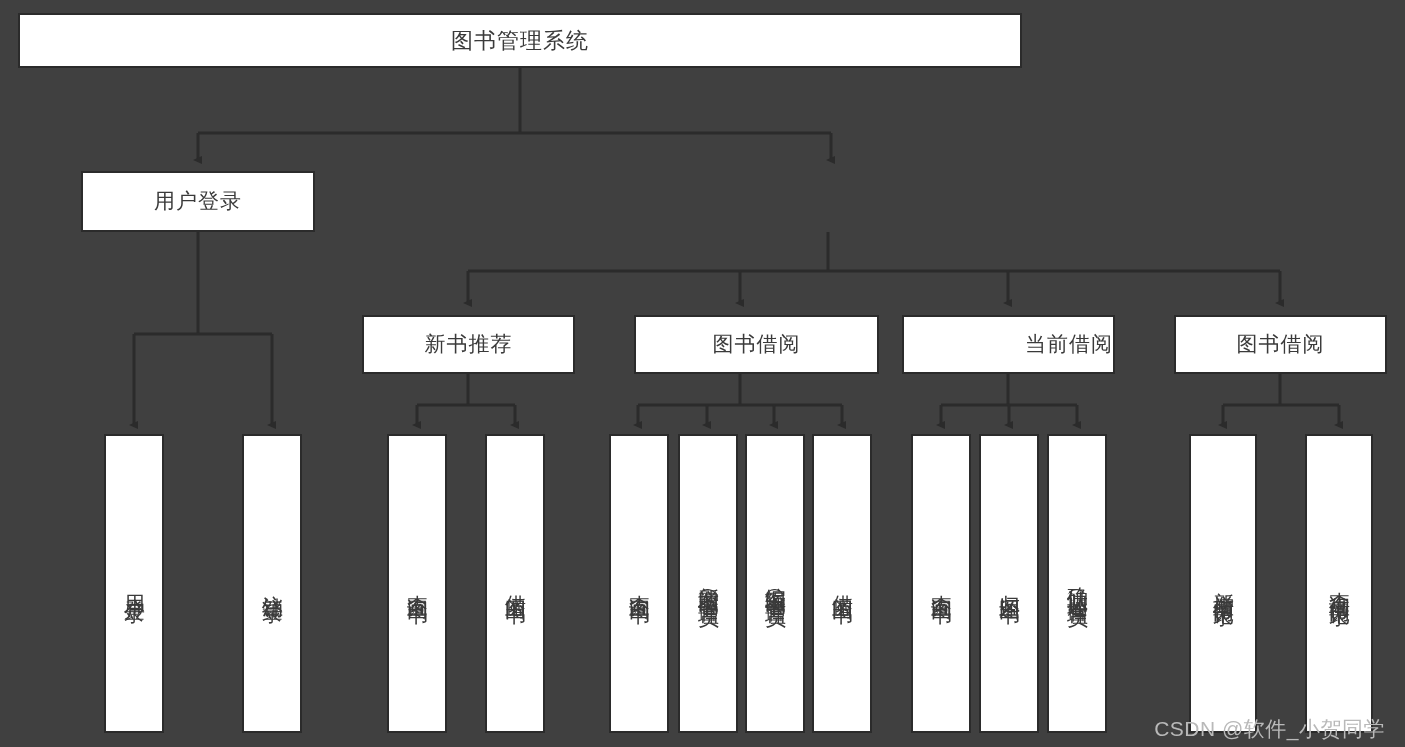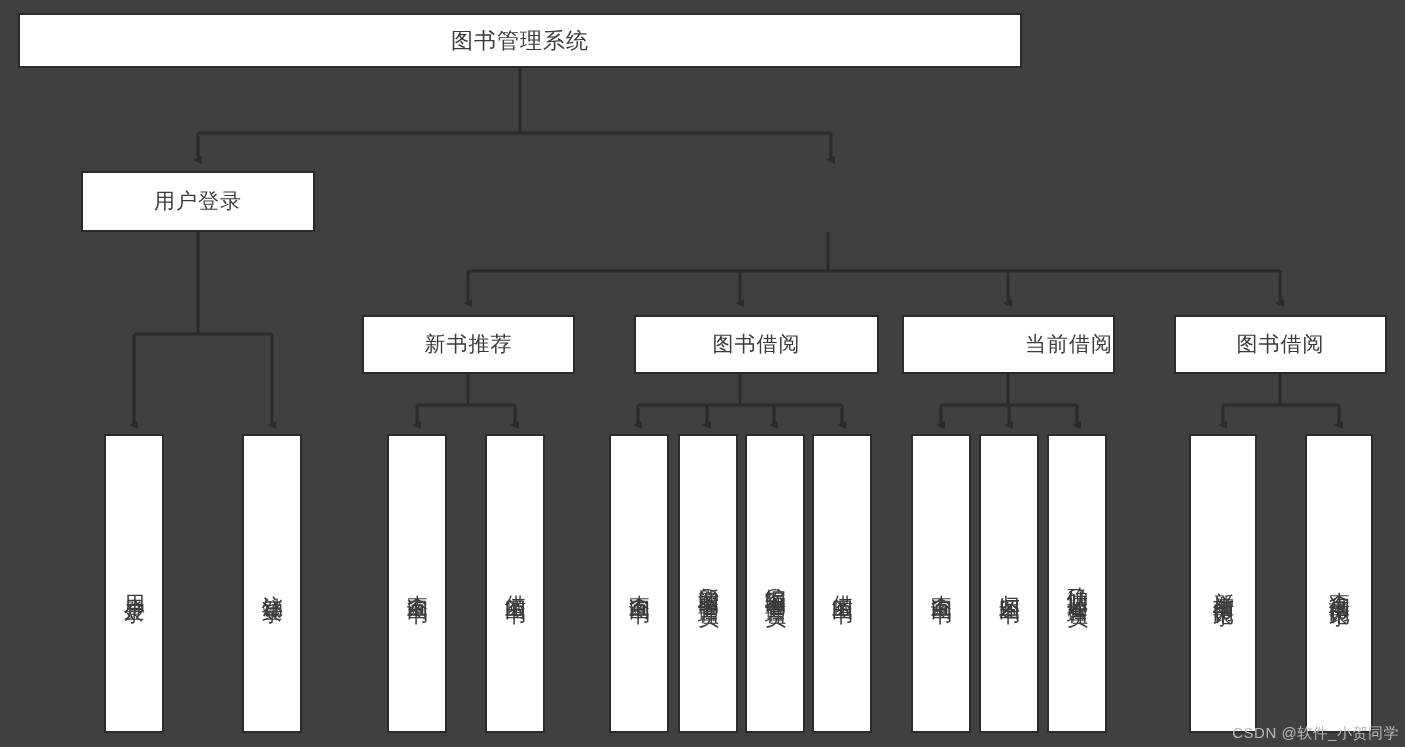--- a/index.html
+++ b/index.html
@@ -48,24 +48,24 @@
     writing-mode: vertical-rl;
     text-orientation: upright;
     letter-spacing: 3px;
     font-size: 21px;
   }
   .node.root .node-label {
     font-size: 22px;
   }
   .watermark {
     position: absolute;
-    right: 6px;
+    right: 20px;
     bottom: 4px;
     color: #b9b9b9;
-    font-size: 15px;
+    font-size: 21px;
     letter-spacing: 0.5px;
     z-index: 5;
     white-space: nowrap;
   }
 </style>
 </head>
 <body>
 
 <div id="diagram-root">
 

